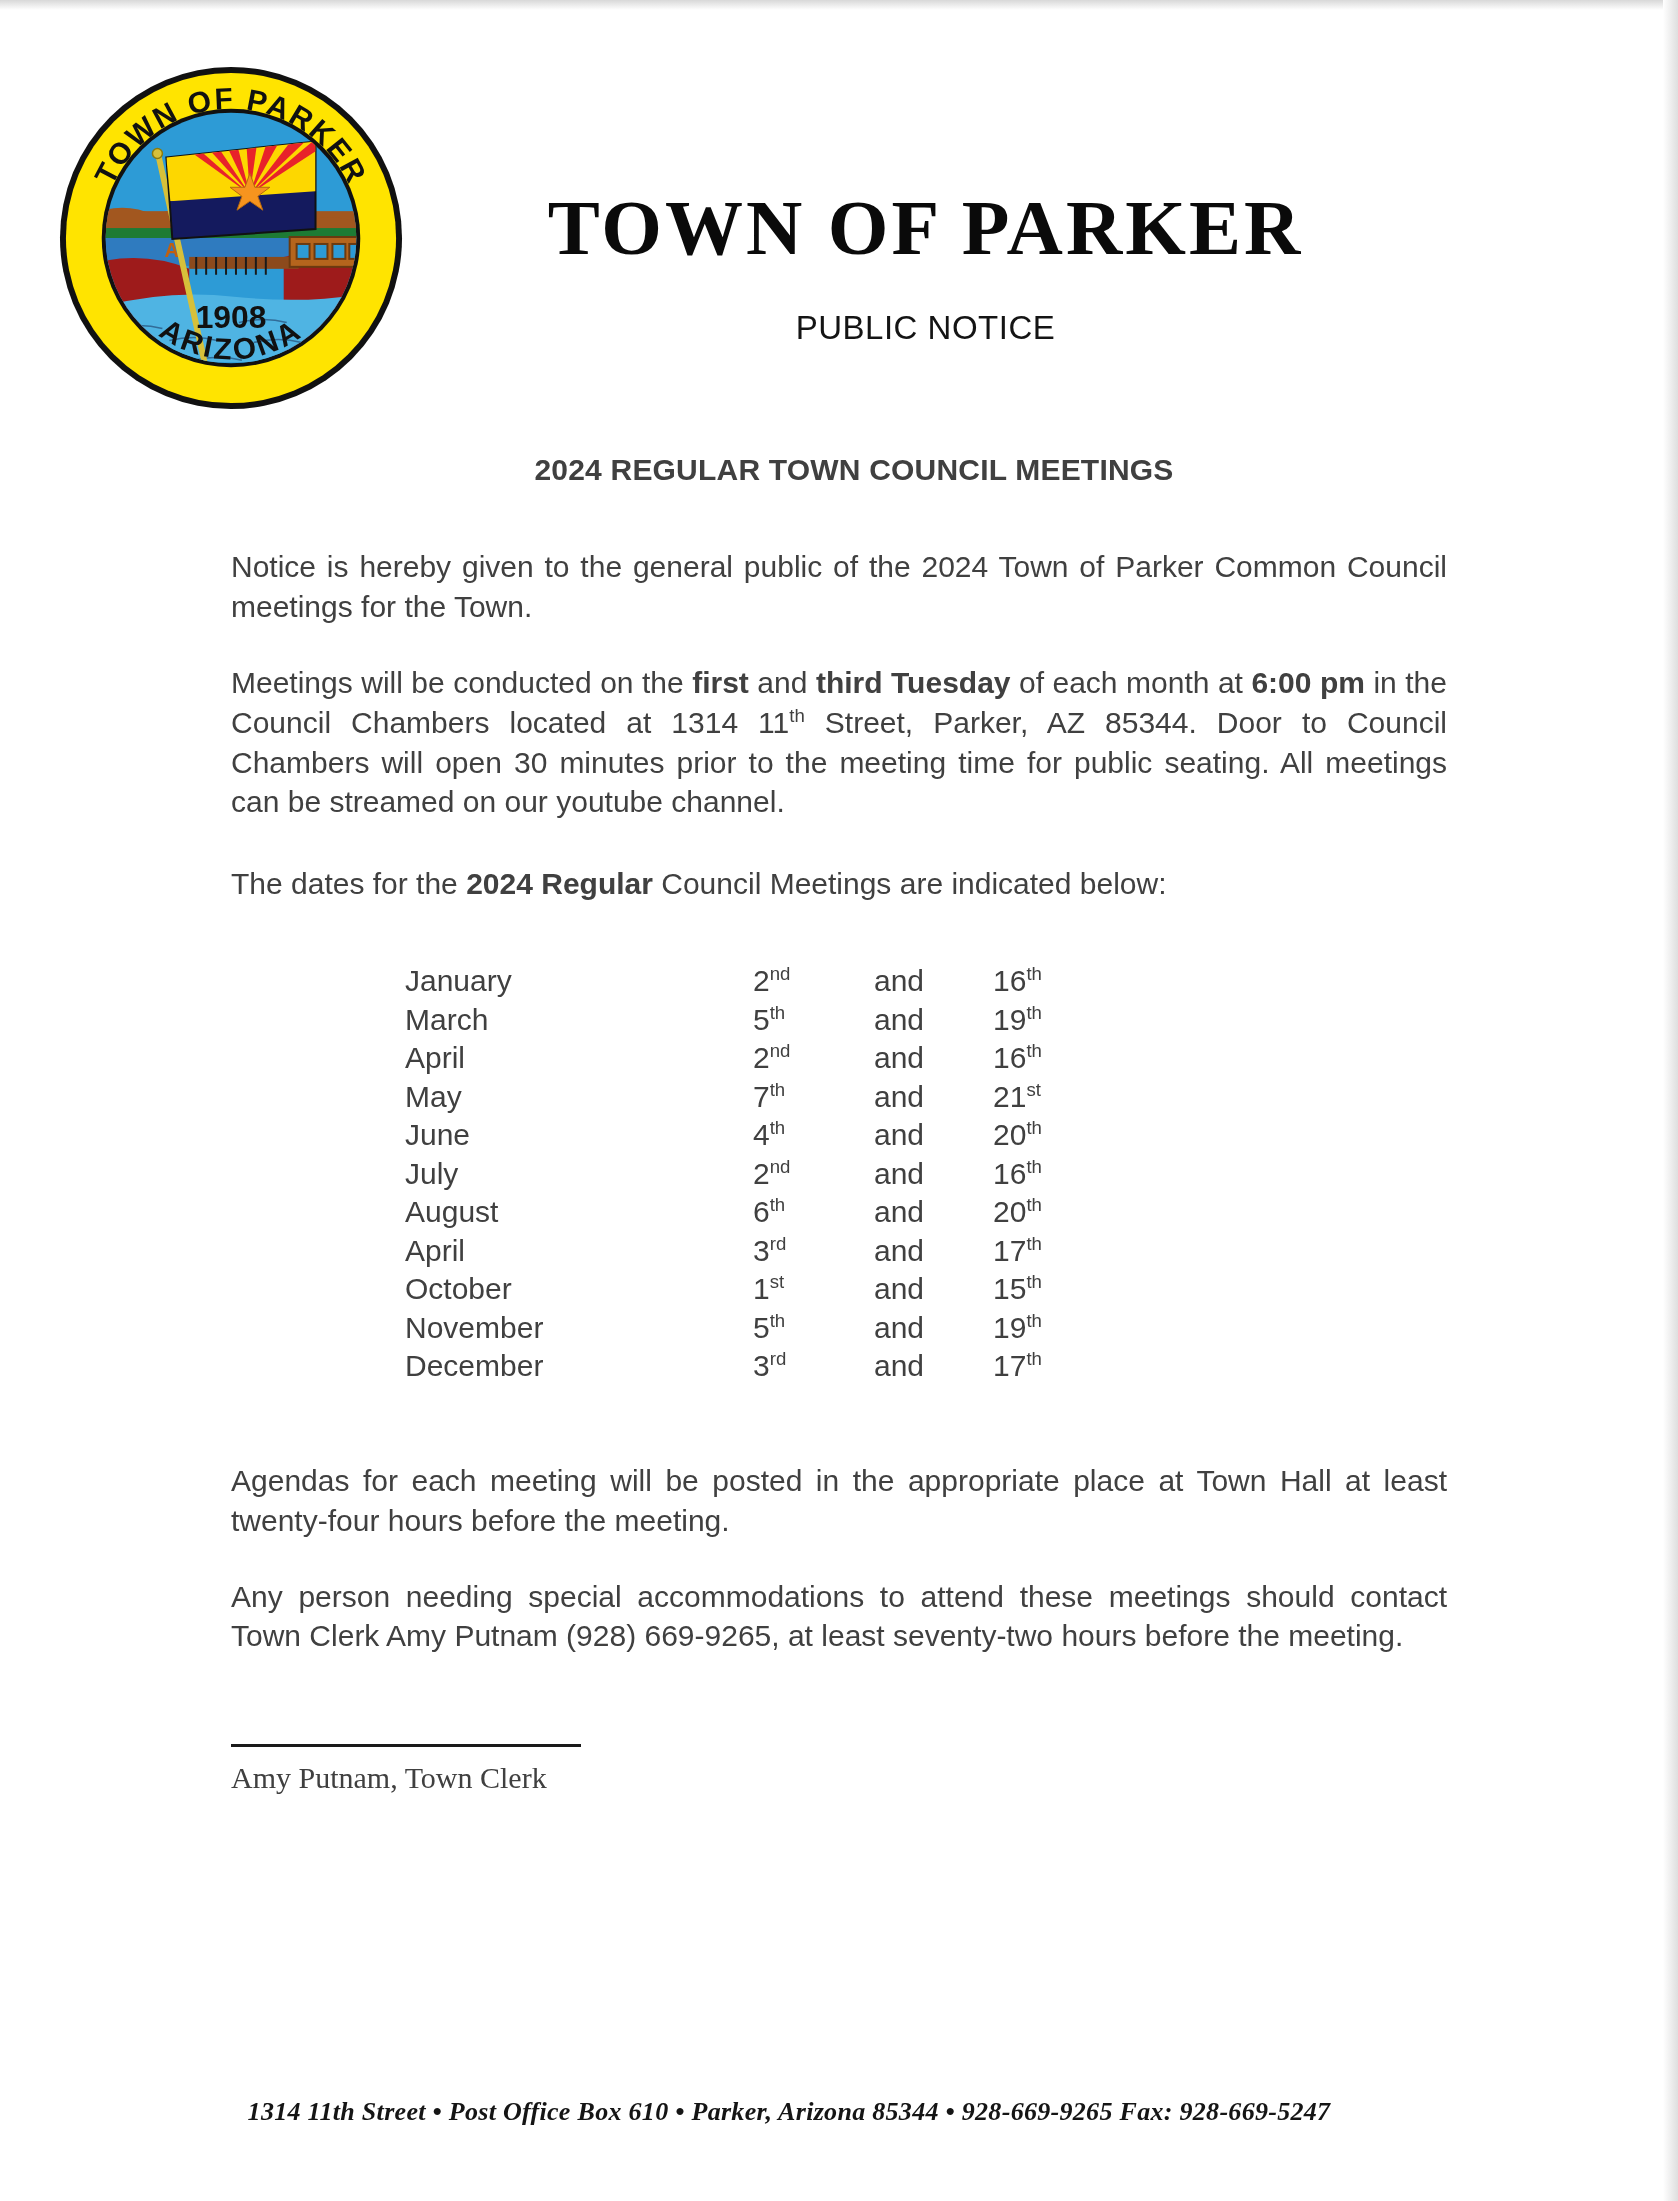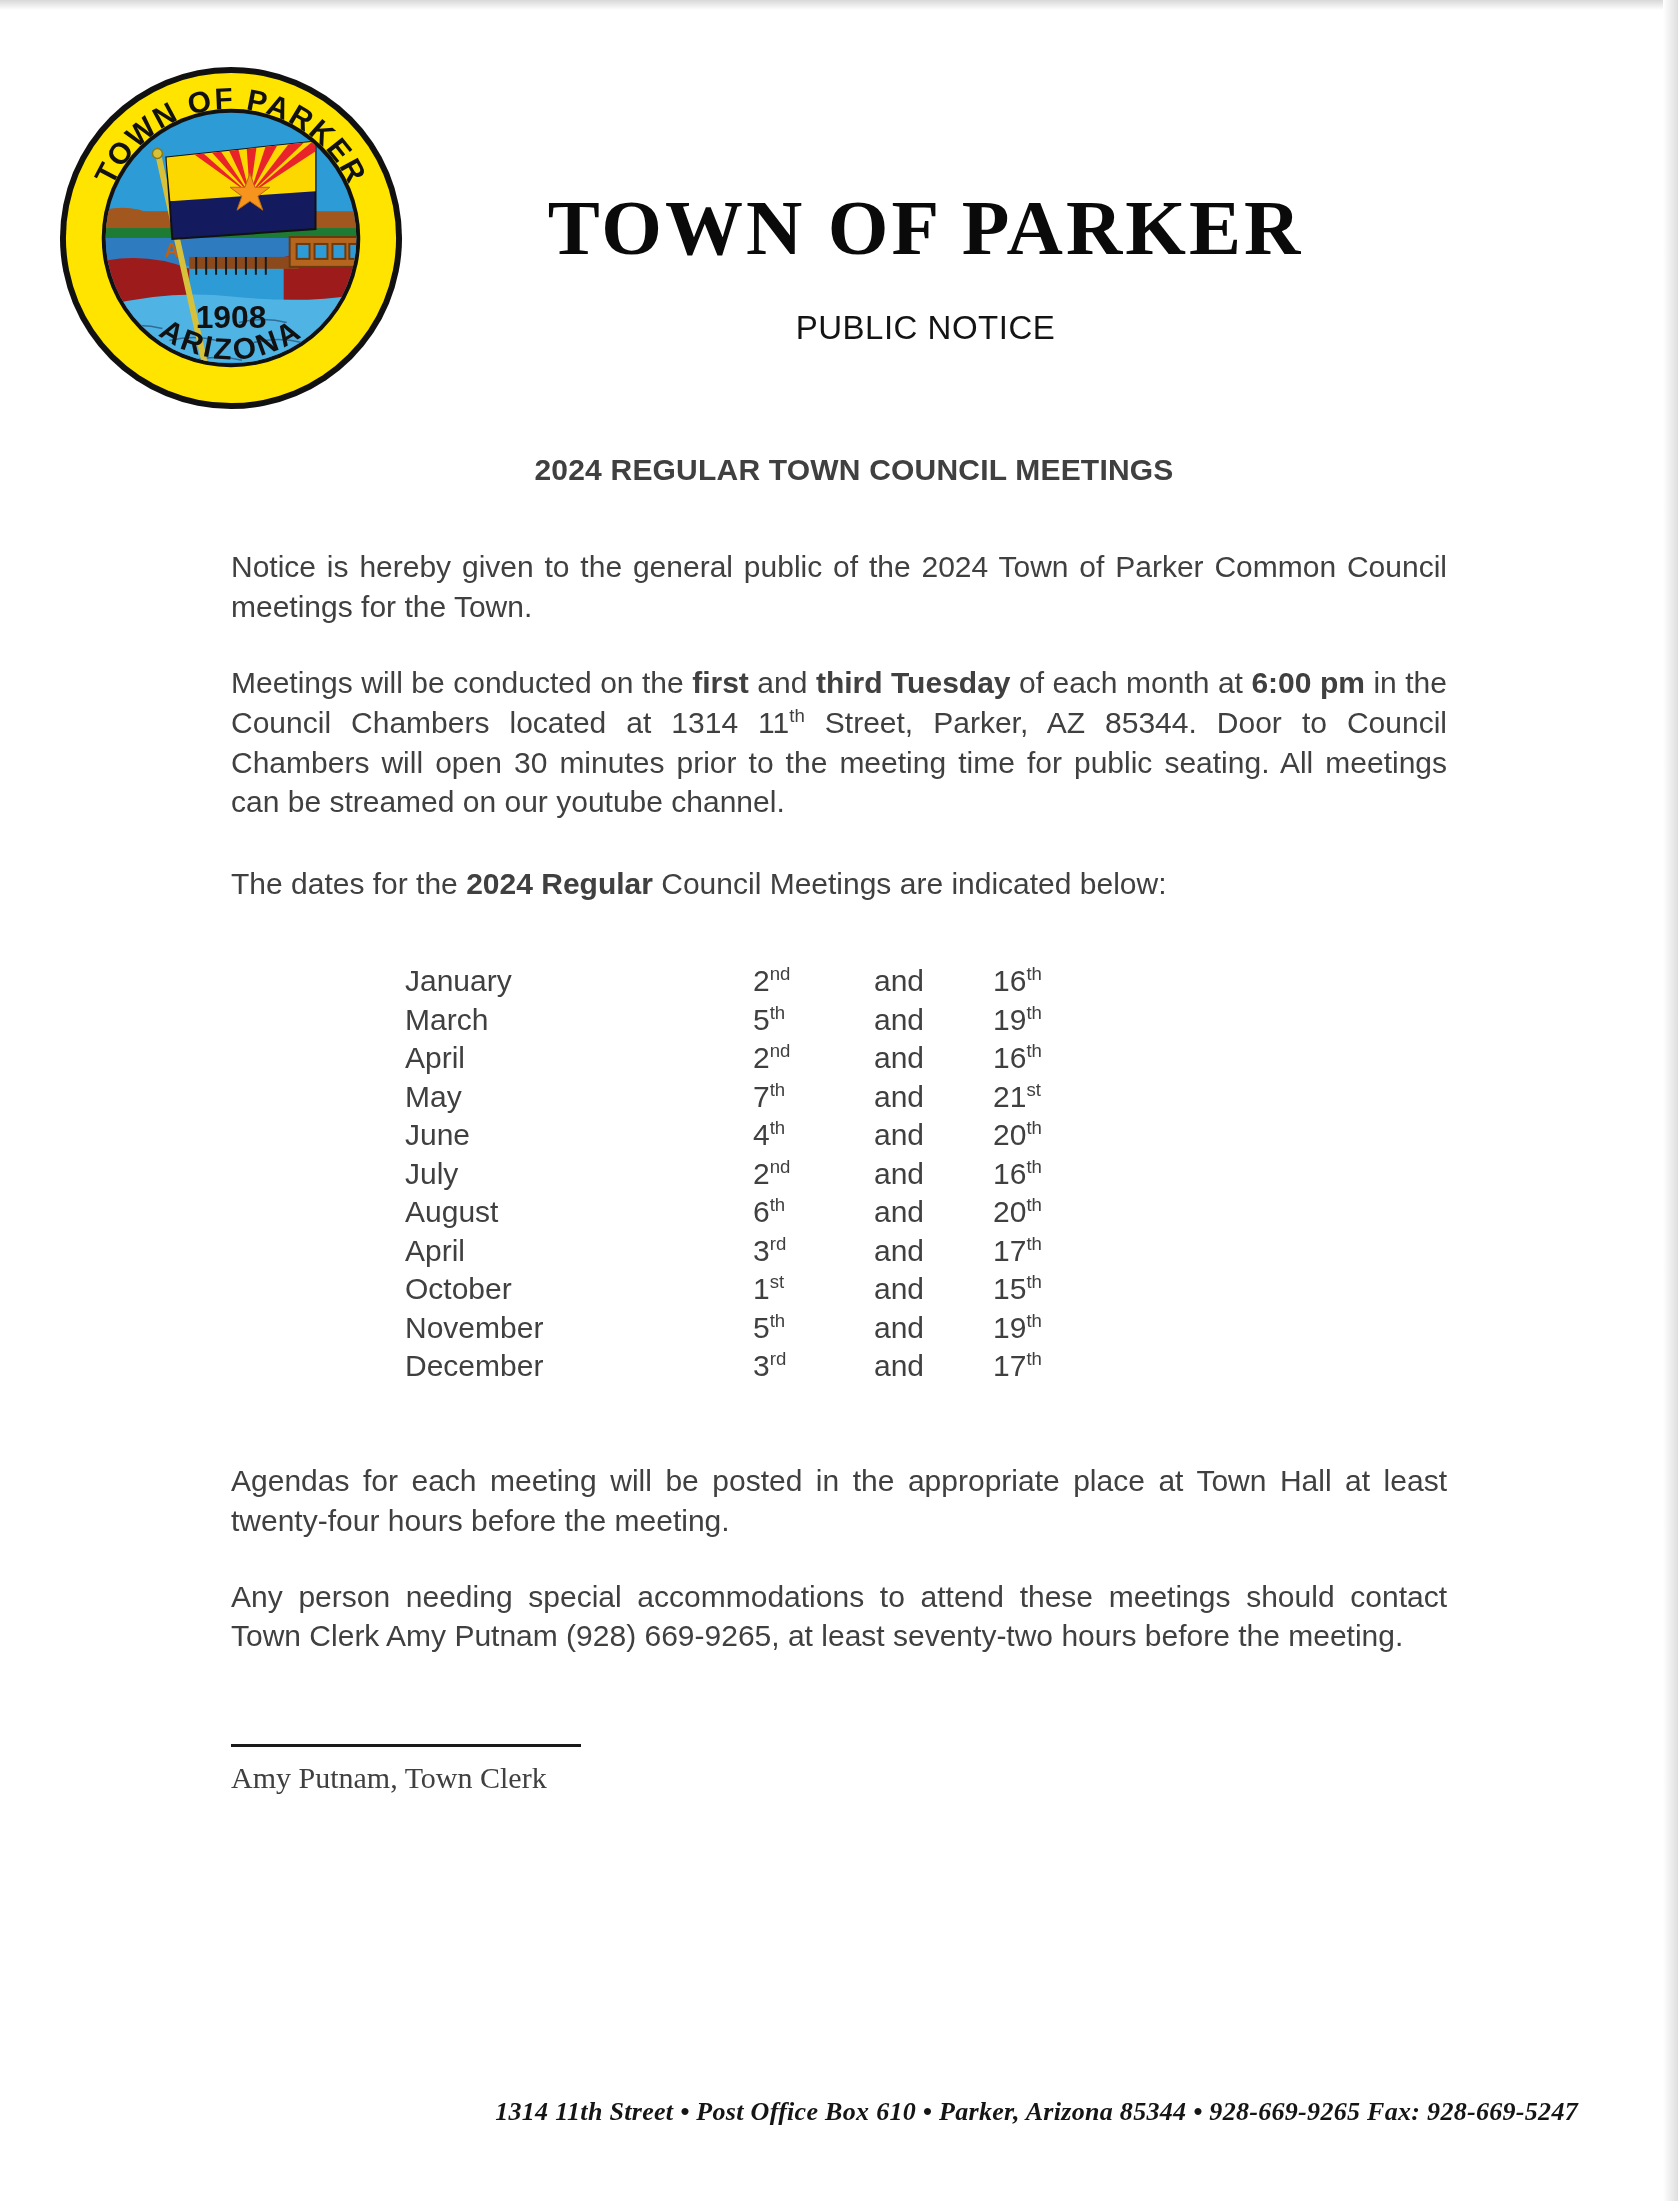--- a/index.html
+++ b/index.html
@@ -133,21 +133,21 @@
     margin-bottom: 13px;
   }
   .sig-name { font-size: 30px; line-height: 1.2; }
 
   
   .footer {
     position: absolute;
     left: 0;
     top: 2097px;
     width: 1578px;
-    text-align: right;
+    text-align: center;
     font-family: "Liberation Serif", serif;
     font-style: italic;
     font-weight: bold;
     font-size: 26px;
     letter-spacing: 0.3px;
     color: #151515;
   }
 </style>
 </head>
 <body>

